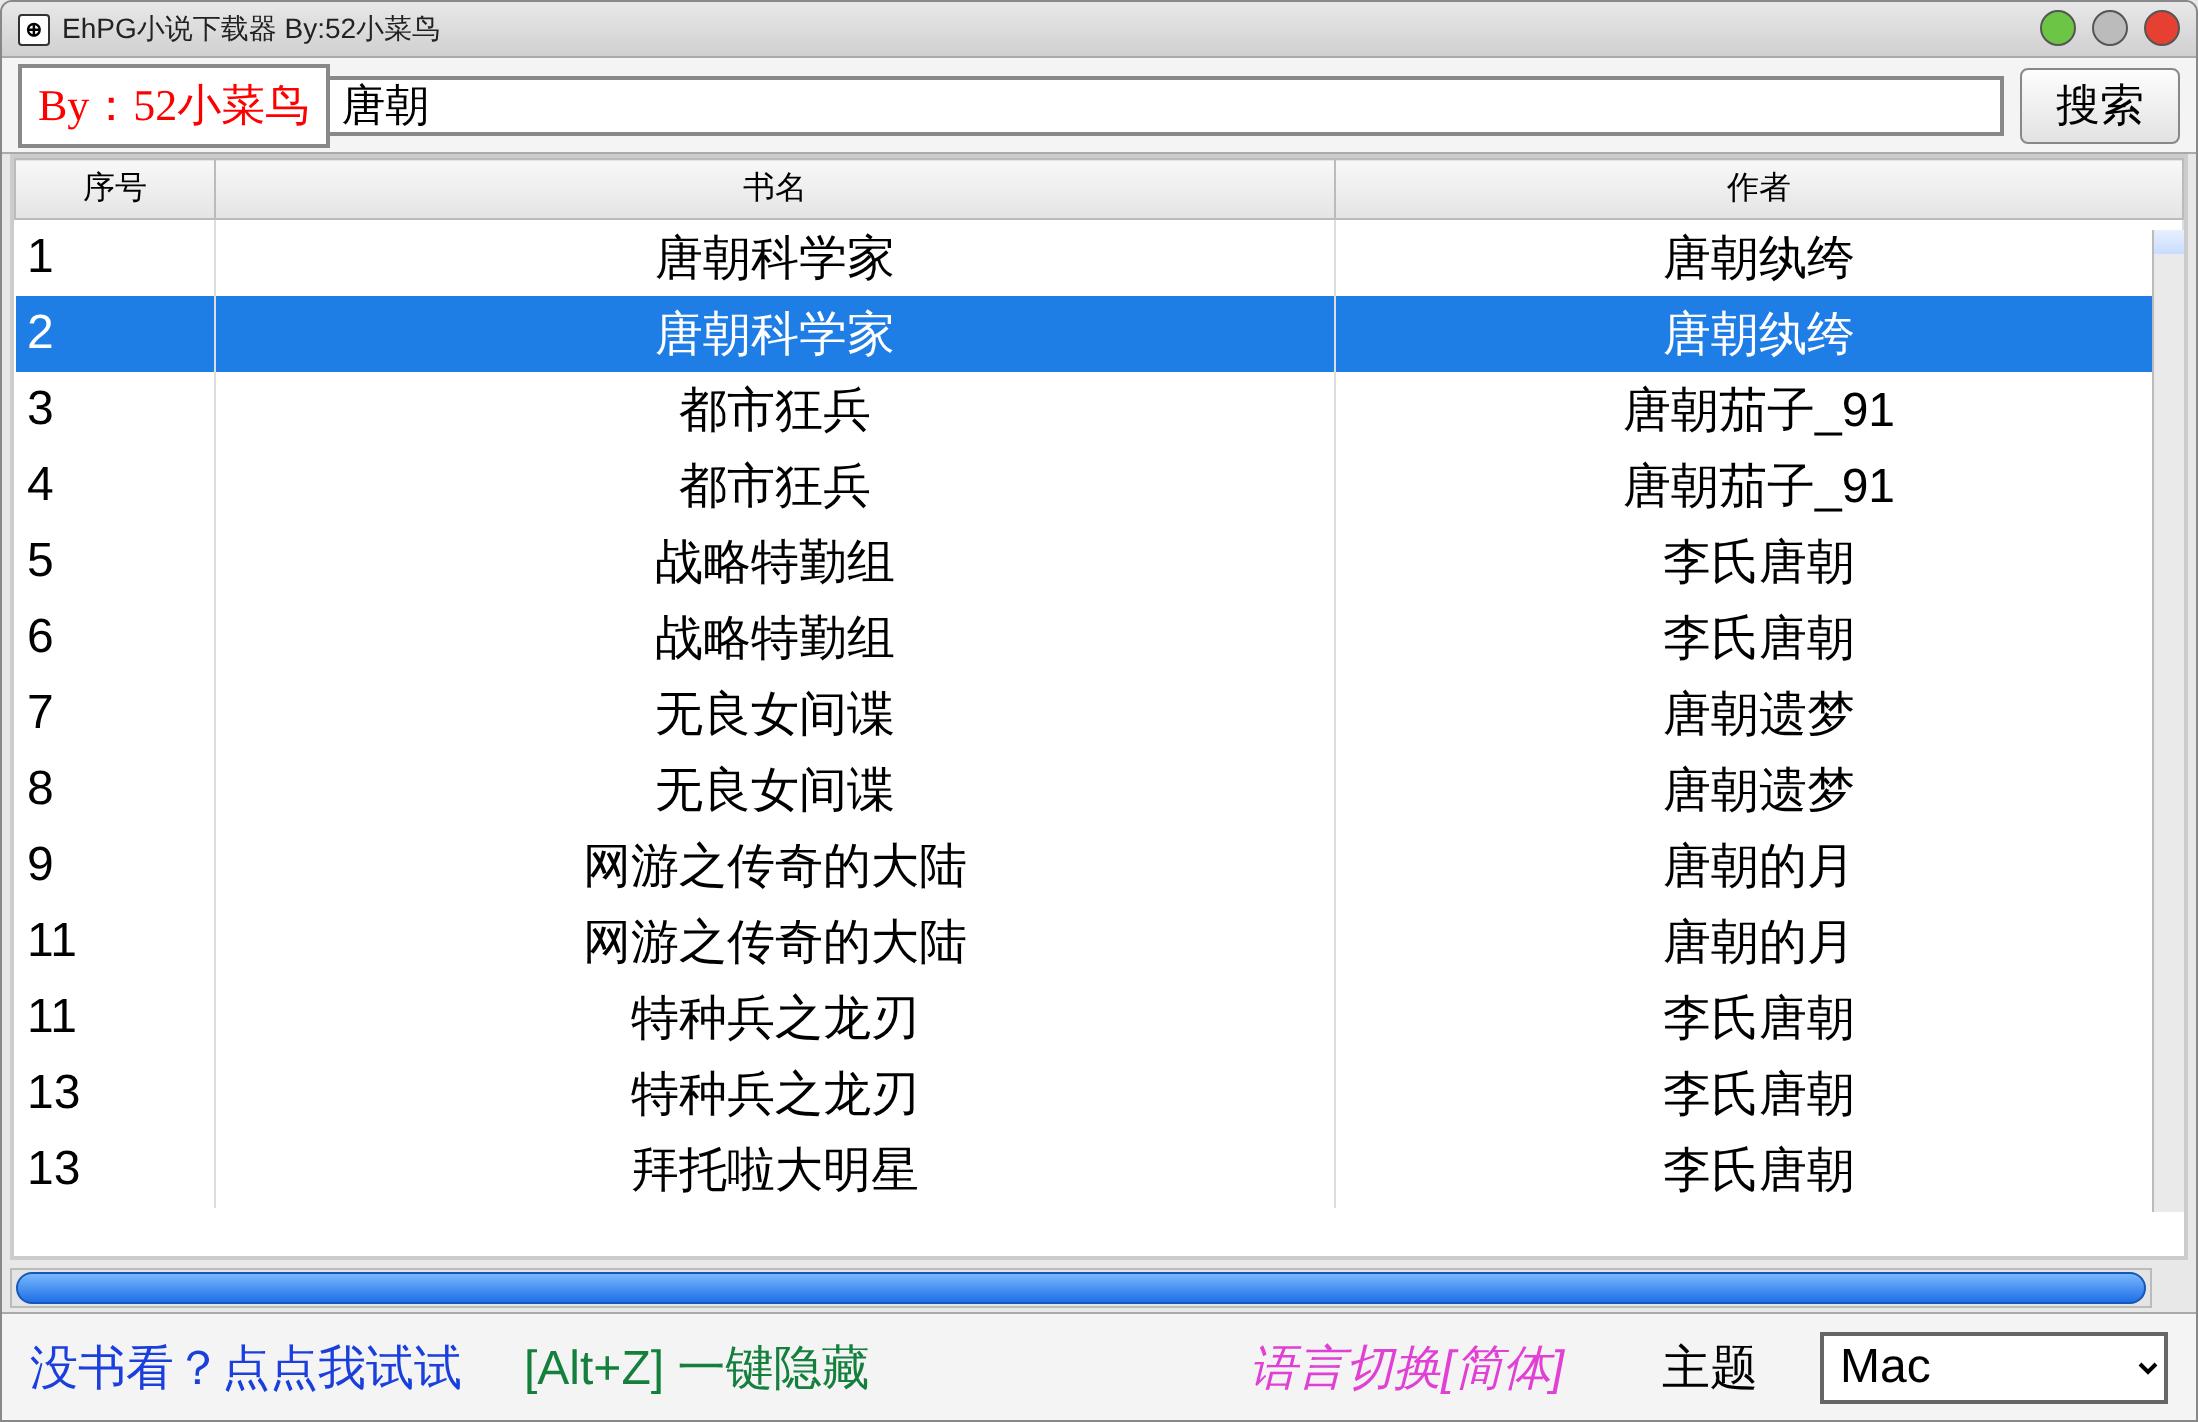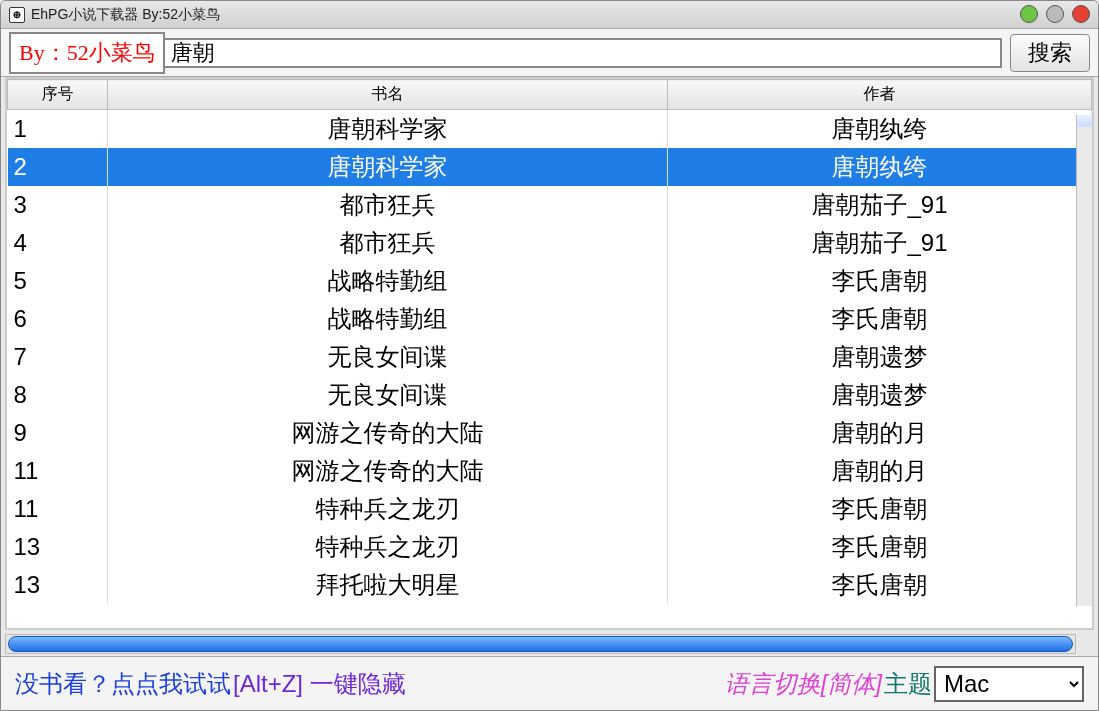--- a/index.html
+++ b/index.html
@@ -145,30 +145,30 @@
       border:1px solid #1658b8;
     }
 
     .footer {
       height: 54px;
       background: #f4f4f4;
       border-top: 1px solid #aaa;
       display: flex;
       align-items: center;
       padding: 0 14px;
-      gap: 2px;
+      gap: 31px;
       font-size: 24px;
     }
     .footer-hint { color: #1a3fdd; }
-    .footer-shortcut { color: #6d28d9; }
+    .footer-shortcut { color: #15803d; }
     .footer-lang { color: #e040d4; margin-left: auto; font-style: italic; }
-    .footer-theme-label { color: #0f766e; margin-left: 0; }
+    .footer-theme-label { color: #000000; margin-left: 18px; }
     .theme-select {
       font-size: 24px;
-      width: 150px;
+      width: 174px;
       height: 36px;
       border: 2px solid #666;
       background: #fff;
       padding: 0 4px;
     }
     .table-outer{flex:1;position:relative;display:flex;flex-direction:column;padding-bottom:26px;}
   </style>
 </head>
 <body>
 

